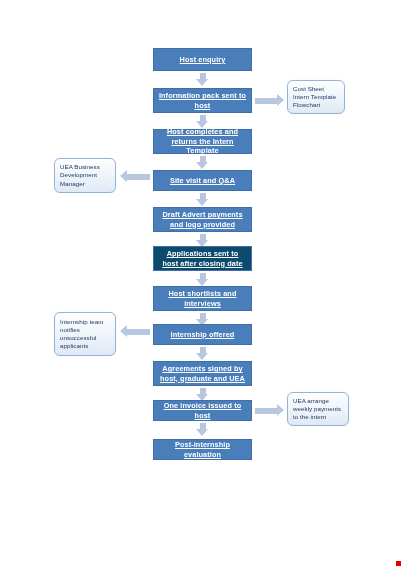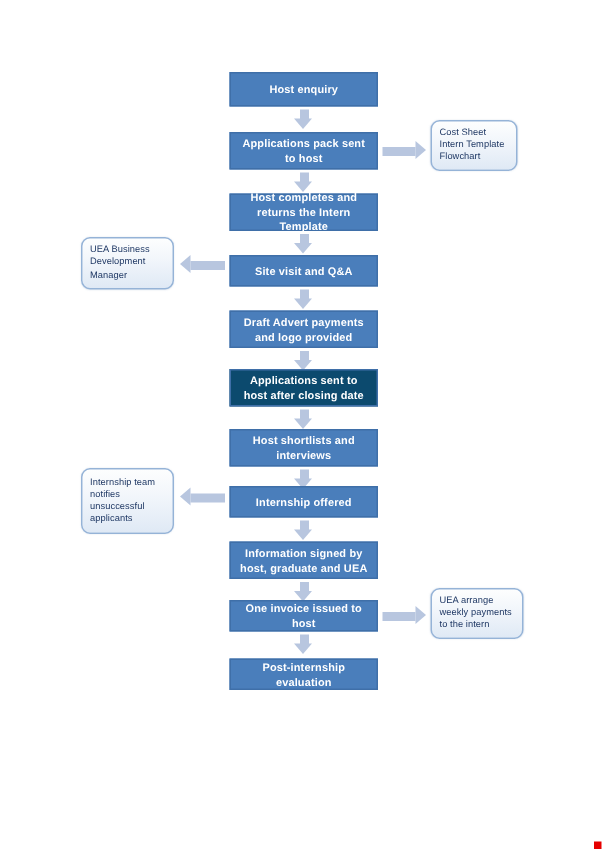--- a/index.html
+++ b/index.html
@@ -37,20 +37,21 @@
     letter-spacing: 0.1px;
     display: flex;
     align-items: center;
     justify-content: center;
     text-align: center;
     padding: 1px 4px;
   }
   .proc-box span {
     display: block;
     width: 100%;
+    text-decoration: underline;
   }
 
   
   .note-box {
     position: absolute;
     box-sizing: border-box;
     background: linear-gradient(to bottom, #fdfefe 0%, #f2f6fb 42%, #dfe9f5 100%);
     border: 1px solid #95b3d7;
     border-radius: 6px;
     color: #1F3864;
@@ -151,21 +152,21 @@
   <div class="proc-box" style="left: 153px; top: 48px; width: 99px; height: 23px; background: rgb(74, 126, 187); border-color: rgb(63, 111, 168); color: rgb(255, 255, 255);">
     <span>Host enquiry</span>
   </div>
 
   <div class="arrow-down" style="left:196px; top:73px;">
     <div class="shaft" style="background: rgb(184, 198, 223);"></div>
       <div class="head" style="border-top-color: rgb(184, 198, 223);"></div>
   </div>
 
   <div class="proc-box" style="left: 153px; top: 88px; width: 99px; height: 25px; background: rgb(74, 126, 187); border-color: rgb(63, 111, 168); color: rgb(255, 255, 255);">
-    <span>Applications pack sent to host</span>
+    <span>Information pack sent to host</span>
   </div>
 
   <div class="arrow-down" style="left:196px; top:115px;">
     <div class="shaft" style="background: rgb(184, 198, 223);"></div>
       <div class="head" style="border-top-color: rgb(184, 198, 223);"></div>
   </div>
 
   <div class="proc-box" style="left: 153px; top: 129px; width: 99px; height: 25px; background: rgb(74, 126, 187); border-color: rgb(63, 111, 168); color: rgb(255, 255, 255);">
     <span>Host completes and returns the Intern Template</span>
   </div>
@@ -214,21 +215,21 @@
   <div class="proc-box" style="left: 153px; top: 324px; width: 99px; height: 21px; background: rgb(74, 126, 187); border-color: rgb(63, 111, 168); color: rgb(255, 255, 255);">
     <span>Internship offered</span>
   </div>
 
   <div class="arrow-down" style="left:196px; top:347px;">
     <div class="shaft" style="background: rgb(184, 198, 223);"></div>
       <div class="head" style="border-top-color: rgb(184, 198, 223);"></div>
   </div>
 
   <div class="proc-box" style="left: 153px; top: 361px; width: 99px; height: 25px; background: rgb(74, 126, 187); border-color: rgb(63, 111, 168); color: rgb(255, 255, 255);">
-    <span>Information signed by host, graduate and UEA</span>
+    <span>Agreements signed by host, graduate and UEA</span>
   </div>
 
   <div class="arrow-down" style="left:196px; top:388px;">
     <div class="shaft" style="background: rgb(184, 198, 223);"></div>
       <div class="head" style="border-top-color: rgb(184, 198, 223);"></div>
   </div>
 
   <div class="proc-box" style="left: 153px; top: 400px; width: 99px; height: 21px; background: rgb(74, 126, 187); border-color: rgb(63, 111, 168); color: rgb(255, 255, 255); text-align: center;">
     <span>One invoice issued to host</span>
   </div>

